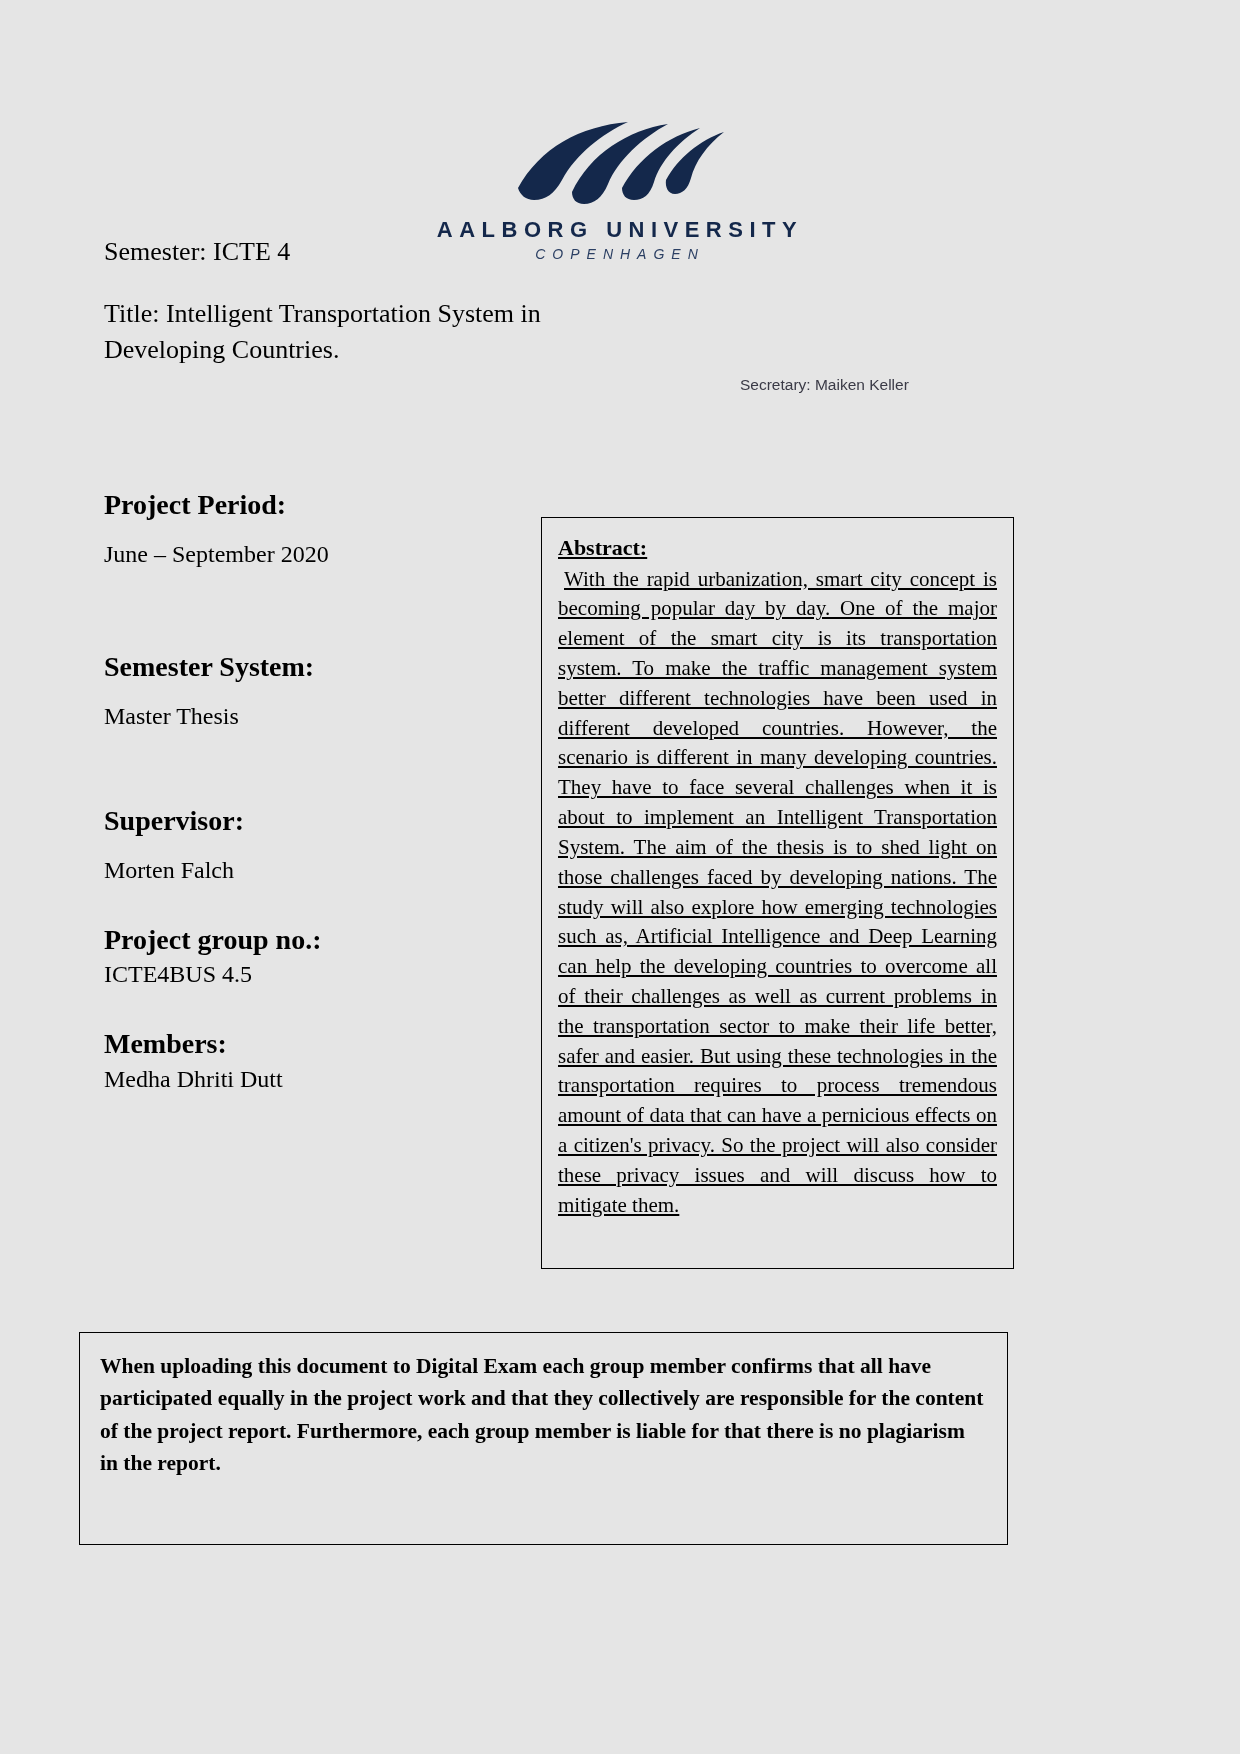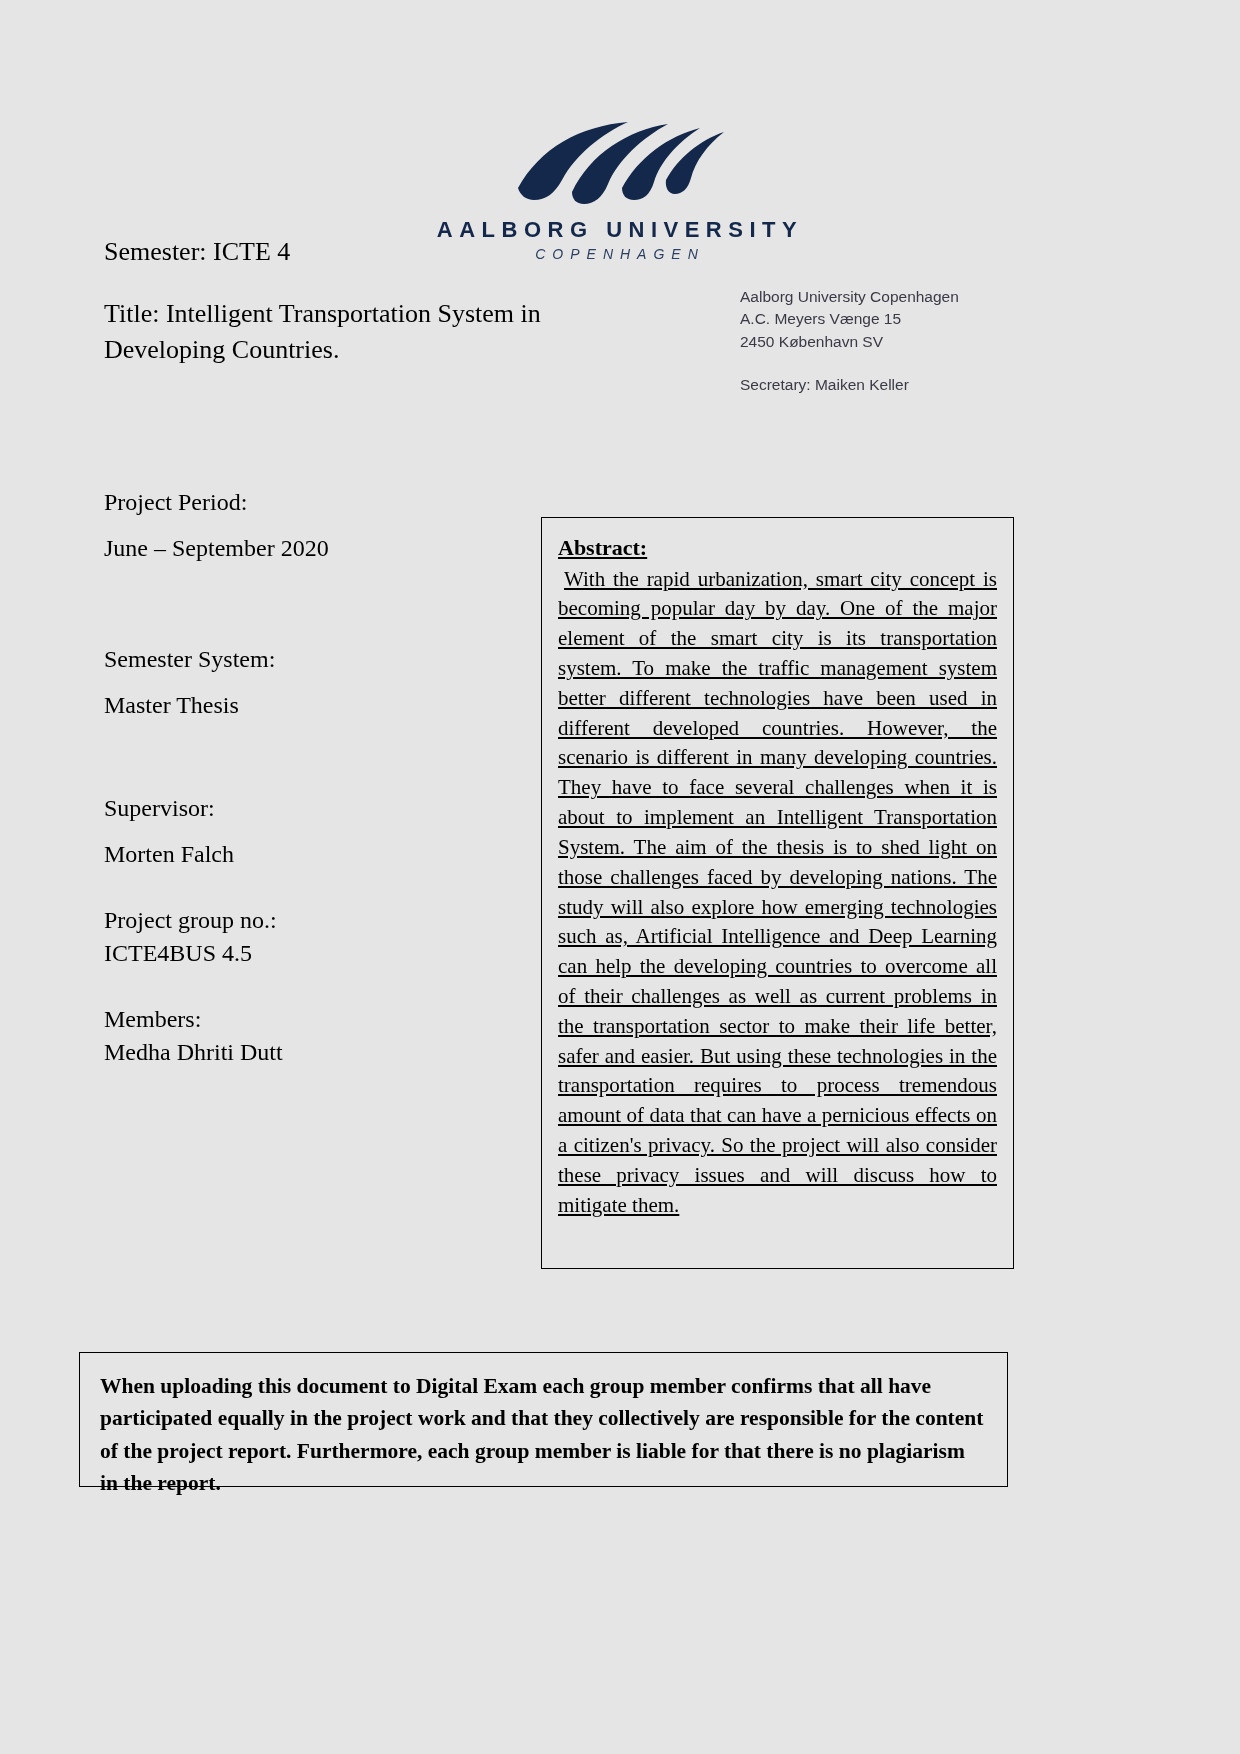--- a/index.html
+++ b/index.html
@@ -93,22 +93,22 @@
 
   
   .meta-col {
     position: absolute;
     left: 104px;
     top: 486px;
     width: 400px;
   }
   .meta-group { margin-bottom: 0; }
   .meta-head {
-    font-weight: normal;
-    font-size: 24px;
+    font-weight: bold;
+    font-size: 28px;
     line-height: 1.35;
     margin: 0;
   }
   .meta-val {
     font-size: 24px;
     line-height: 1.35;
     margin: 0;
   }
   .gap-lg { height: 78px; }
   .gap-md { height: 70px; }
@@ -142,25 +142,24 @@
     text-indent: 6px;
     hyphens: none;
   }
 
   
   .declaration-box {
     position: absolute;
     left: 79px;
     top: 1332px;
     width: 929px;
-    height: 135px;
+    height: 213px;
     border: 1px solid #000000;
     box-sizing: border-box;
     padding: 17px 20px;
-    margin-top: 20px;
   }
   .declaration-text {
     font-weight: bold;
     font-size: 21.5px;
     line-height: 1.5;
     margin: 0;
     text-align: left;
   }
 </style>
 </head>
@@ -176,25 +175,20 @@
       <path d="M156 62 C 168 40, 190 22, 214 14 C 197 27, 185 44, 181 60 C 178 71, 172 76, 165 76 C 158 76, 155 69, 156 62 Z" fill="#14284b"></path>
     </svg>
     <div class="logo-wordmark">AALBORG UNIVERSITY</div>
     <div class="logo-subword">COPENHAGEN</div>
   </div>
 
   <div class="semester-line">Semester: ICTE 4</div>
 
   <div class="title-line">Title: Intelligent Transportation System in Developing Countries.</div>
 
-  <div class="address-block">
-    <div>Aalborg University Copenhagen</div>
-    <div>A.C. Meyers Vænge 15</div>
-    <div>2450 København SV</div>
-  </div>
   <div class="secretary-line">Secretary: Maiken Keller</div>
 
   <div class="meta-col">
 
     <div class="meta-group">
       <p class="meta-head">Project Period:</p>
       <div class="gap-sm"></div>
       <p class="meta-val">June – September 2020</p>
     </div>
 

